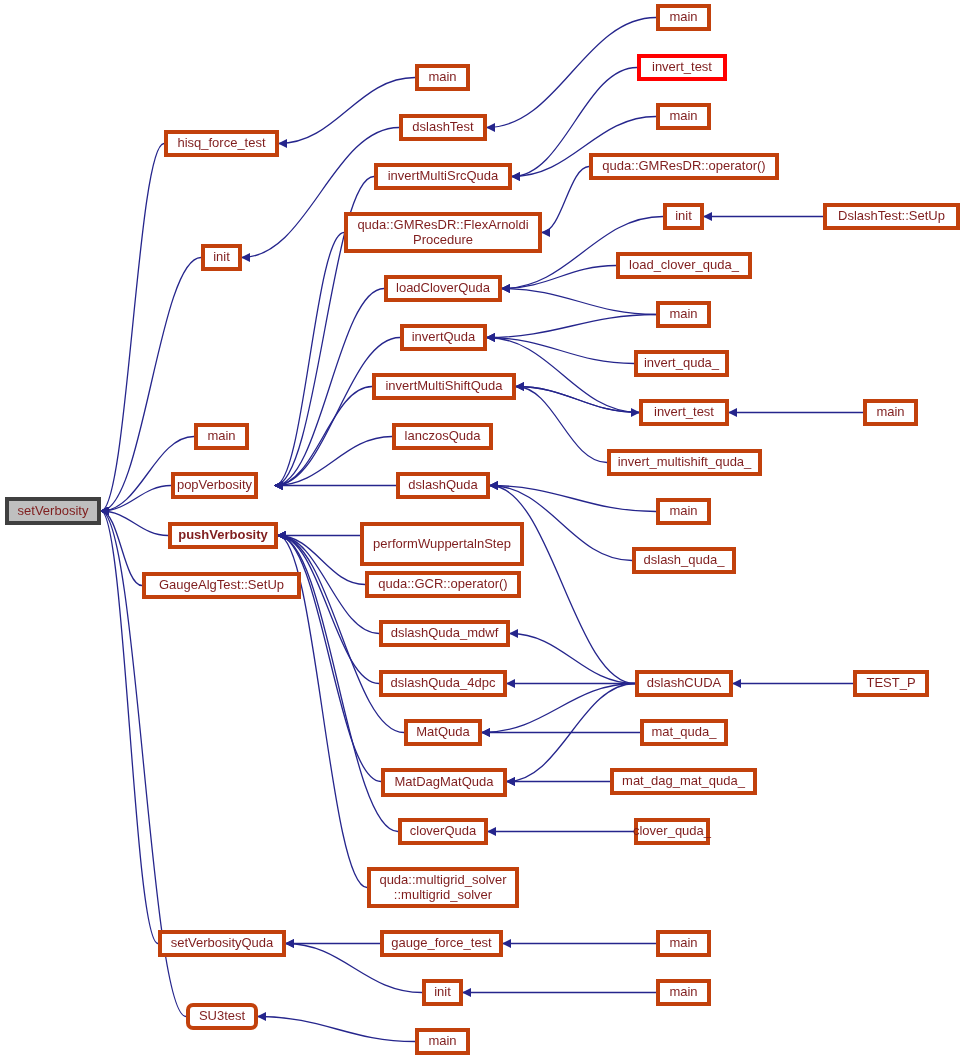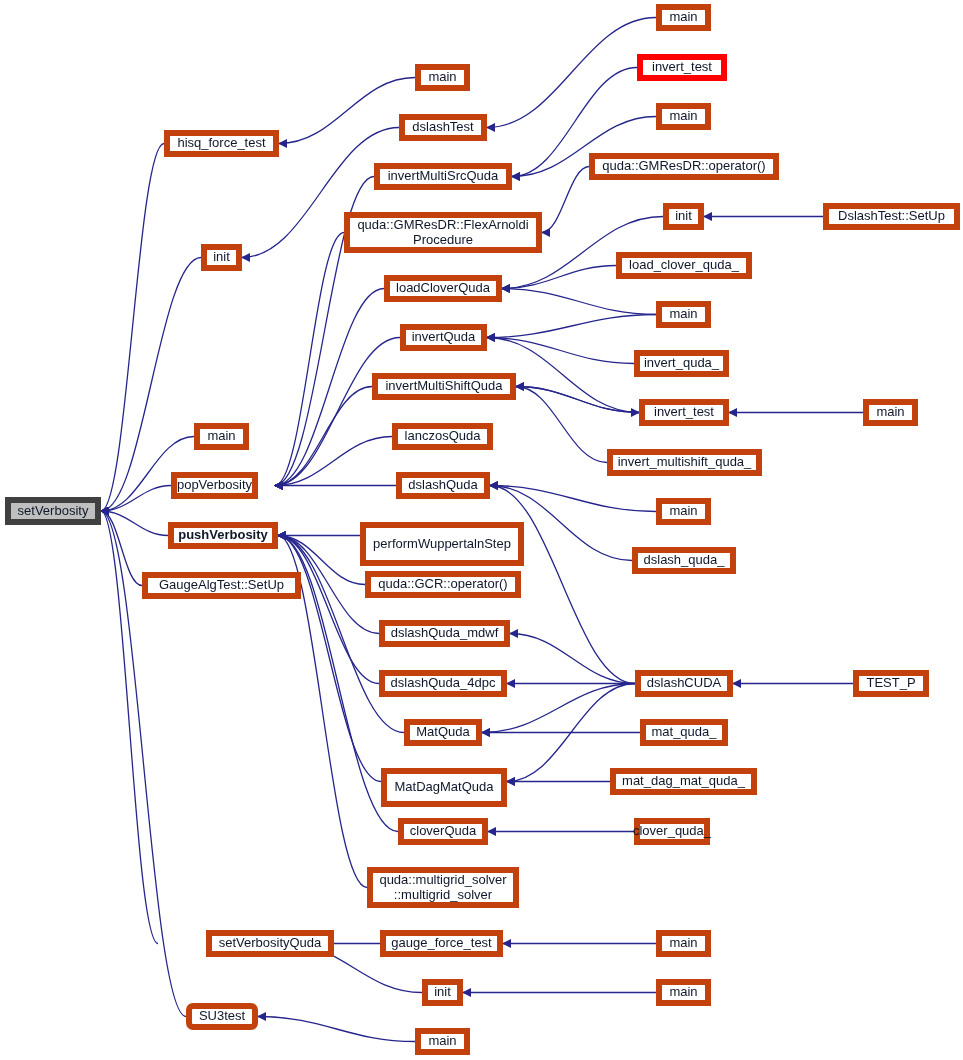--- a/index.html
+++ b/index.html
@@ -2,23 +2,23 @@
 <html><head>
 <meta charset="utf-8">
 <style>
   html,body{margin:0;padding:0;background:#ffffff;}
   body{font-family:"Liberation Sans", sans-serif;}
   #canvas{position:relative;width:963px;height:1060px;background:#ffffff;overflow:hidden;}
   #edges{position:absolute;left:0;top:0;width:963px;height:1060px;}
   .node{
     position:absolute;
     box-sizing:border-box;
-    border:6px solid #c2410c;
+    border:4px solid #c2410c;
     background:#ffffff;
-    color:#0f172a;
+    color:#7f1d1d;
     font-size:13px;
     line-height:1.12;
     display:flex;
     align-items:center;
     justify-content:center;
     text-align:center;
     white-space:pre;
     letter-spacing:0px;
     z-index:5;
   }
@@ -95,38 +95,38 @@
       </g>
   </svg>
   <div id="node-layer">
       <div class="node root" style="left: 5px; top: 497px; width: 96px; height: 28px;">setVerbosity</div>
       <div class="node" style="left: 164px; top: 130px; width: 115px; height: 27px;">hisq_force_test</div>
       <div class="node" style="left: 201px; top: 244px; width: 41px; height: 27px;">init</div>
       <div class="node" style="left: 194px; top: 423px; width: 55px; height: 27px;">main</div>
       <div class="node" style="left: 171px; top: 472px; width: 87px; height: 27px;">popVerbosity</div>
       <div class="node" style="left: 168px; top: 522px; width: 110px; height: 27px; font-weight: bold;">pushVerbosity</div>
       <div class="node" style="left: 142px; top: 572px; width: 159px; height: 27px;">GaugeAlgTest::SetUp</div>
-      <div class="node" style="left: 158px; top: 930px; width: 128px; height: 27px; margin-left: 48px;">setVerbosityQuda</div>
+      <div class="node" style="left: 158px; top: 930px; width: 128px; height: 27px;">setVerbosityQuda</div>
       <div class="node" style="left: 186px; top: 1003px; width: 72px; height: 27px; border-radius: 7px;">SU3test</div>
       <div class="node" style="left: 415px; top: 64px; width: 55px; height: 27px;">main</div>
       <div class="node" style="left: 399px; top: 114px; width: 88px; height: 27px;">dslashTest</div>
       <div class="node" style="left: 374px; top: 163px; width: 138px; height: 27px;">invertMultiSrcQuda</div>
       <div class="node" style="left: 344px; top: 212px; width: 198px; height: 41px;">quda::GMResDR::FlexArnoldi
 Procedure</div>
       <div class="node" style="left: 384px; top: 275px; width: 118px; height: 27px;">loadCloverQuda</div>
       <div class="node" style="left: 400px; top: 324px; width: 87px; height: 27px;">invertQuda</div>
       <div class="node" style="left: 372px; top: 373px; width: 144px; height: 27px;">invertMultiShiftQuda</div>
       <div class="node" style="left: 392px; top: 423px; width: 101px; height: 27px;">lanczosQuda</div>
       <div class="node" style="left: 396px; top: 472px; width: 94px; height: 27px;">dslashQuda</div>
       <div class="node" style="left: 360px; top: 522px; width: 164px; height: 44px;">performWuppertalnStep</div>
       <div class="node" style="left: 365px; top: 571px; width: 156px; height: 27px;">quda::GCR::operator()</div>
       <div class="node" style="left: 379px; top: 620px; width: 131px; height: 27px;">dslashQuda_mdwf</div>
       <div class="node" style="left: 379px; top: 670px; width: 128px; height: 27px;">dslashQuda_4dpc</div>
       <div class="node" style="left: 404px; top: 719px; width: 78px; height: 27px;">MatQuda</div>
-      <div class="node" style="left: 381px; top: 768px; width: 126px; height: 39px;">MatDagMatQuda</div>
+      <div class="node" style="left: 381px; top: 768px; width: 126px; height: 29px;">MatDagMatQuda</div>
       <div class="node" style="left: 398px; top: 818px; width: 90px; height: 27px;">cloverQuda</div>
       <div class="node" style="left: 367px; top: 867px; width: 152px; height: 41px;">quda::multigrid_solver
 ::multigrid_solver</div>
       <div class="node" style="left: 380px; top: 930px; width: 123px; height: 27px;">gauge_force_test</div>
       <div class="node" style="left: 422px; top: 979px; width: 41px; height: 27px;">init</div>
       <div class="node" style="left: 415px; top: 1028px; width: 55px; height: 27px;">main</div>
       <div class="node" style="left: 656px; top: 4px; width: 55px; height: 27px;">main</div>
       <div class="node highlight" style="left: 637px; top: 54px; width: 90px; height: 27px;">invert_test</div>
       <div class="node" style="left: 656px; top: 103px; width: 55px; height: 27px;">main</div>
       <div class="node" style="left: 589px; top: 153px; width: 190px; height: 27px;">quda::GMResDR::operator()</div>

